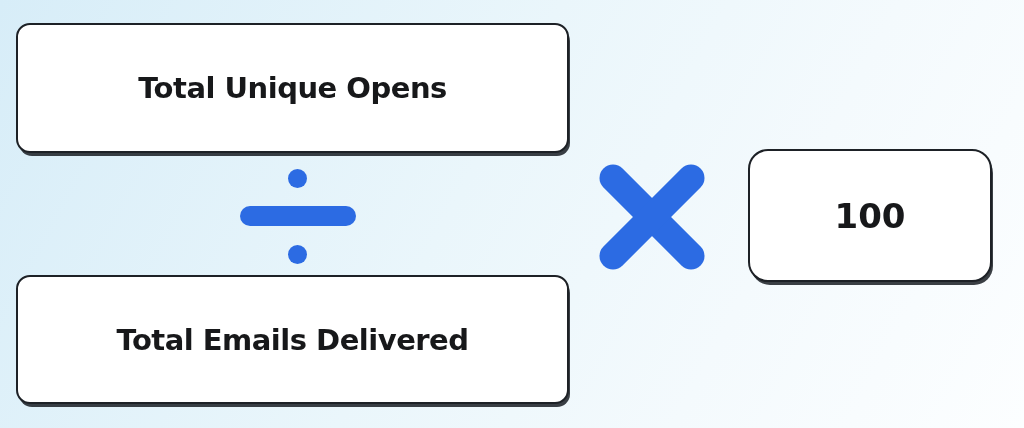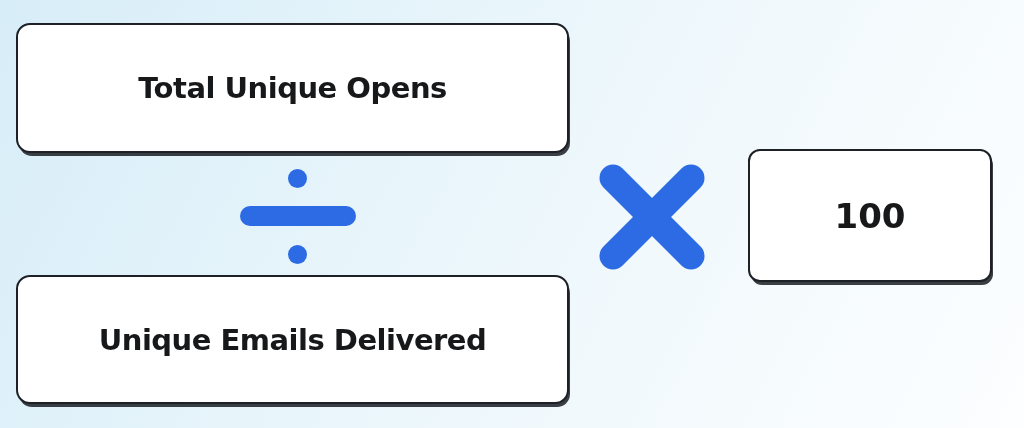--- a/index.html
+++ b/index.html
@@ -36,21 +36,21 @@
   }
   .box-label {
     color: var(--text-color);
     font-size: 29px;
     font-weight: 600;
     letter-spacing: -0.5px;
     white-space: nowrap;
   }
   .box-numerator   { left: 16px;  top: 23px;  width: 553px; height: 130px; }
   .box-denominator { left: 16px;  top: 275px; width: 553px; height: 129px; }
-  .box-multiplier  { left: 748px; top: 149px; width: 244px; height: 133px; border-radius: 12px; }
+  .box-multiplier  { left: 748px; top: 149px; width: 244px; height: 133px; border-radius: 20px; }
   .box-multiplier .box-label { font-size: 34px; letter-spacing: 0; }
 
   
   .divide {
     position: absolute;
     left: 240px;
     top: 169px;
     width: 116px;
     height: 95px;
   }
@@ -93,21 +93,21 @@
     <span class="box-label">Total Unique Opens</span>
   </div>
 
   <div class="divide" role="img" aria-label="division symbol">
     <span class="dot dot-top"></span>
     <span class="bar"></span>
     <span class="dot dot-bottom"></span>
   </div>
 
   <div class="box box-denominator">
-    <span class="box-label">Unique Emails Delivered</span>
+    <span class="box-label">Total Emails Delivered</span>
   </div>
 
   <svg class="multiply" role="img" aria-label="multiplication symbol" viewBox="0 0 112 112">
     <line x1="17" y1="17" x2="95" y2="95" stroke="currentColor" stroke-width="27" stroke-linecap="round"></line>
     <line x1="95" y1="17" x2="17" y2="95" stroke="currentColor" stroke-width="27" stroke-linecap="round"></line>
   </svg>
 
   <div class="box box-multiplier">
     <span class="box-label">100</span>
   </div>

